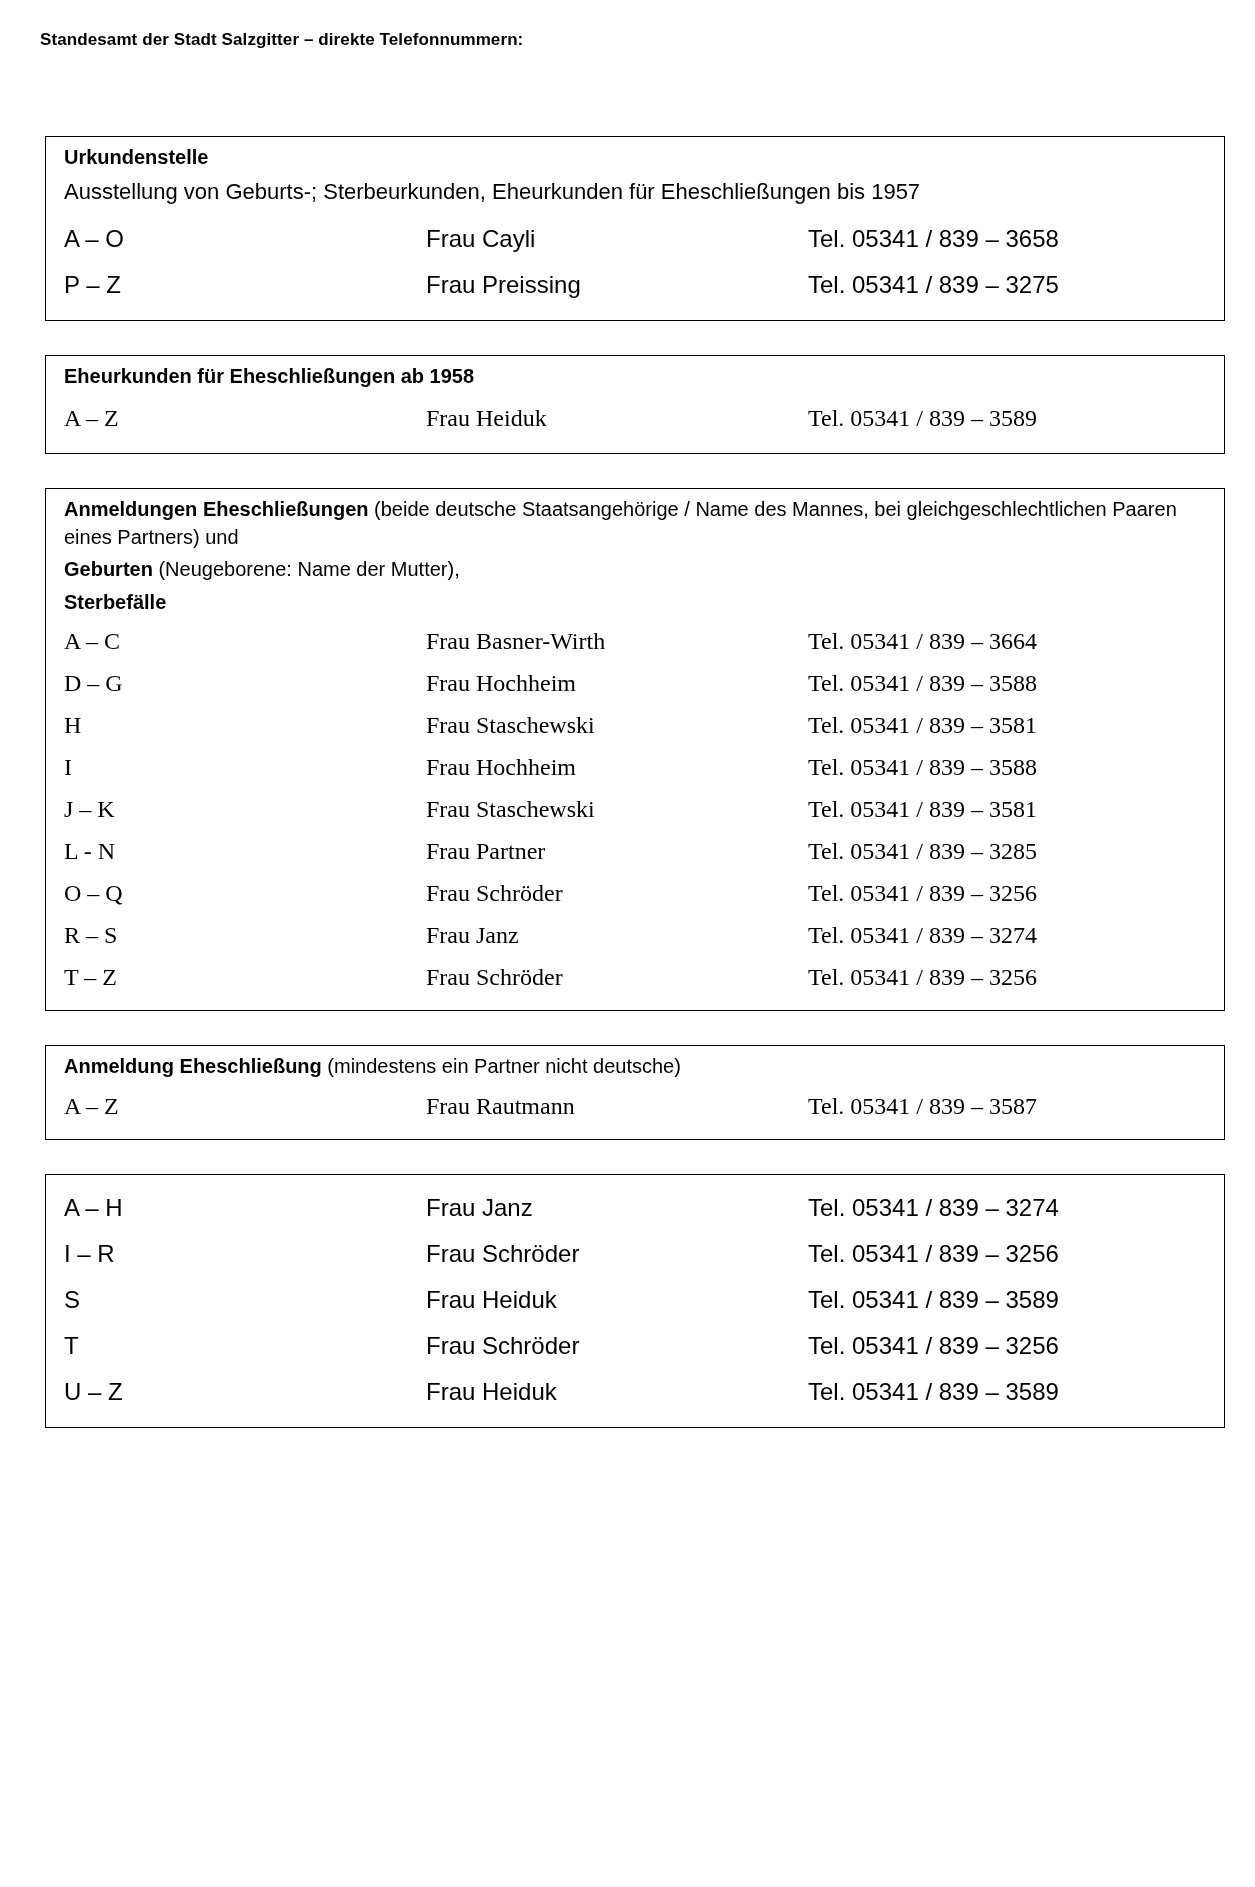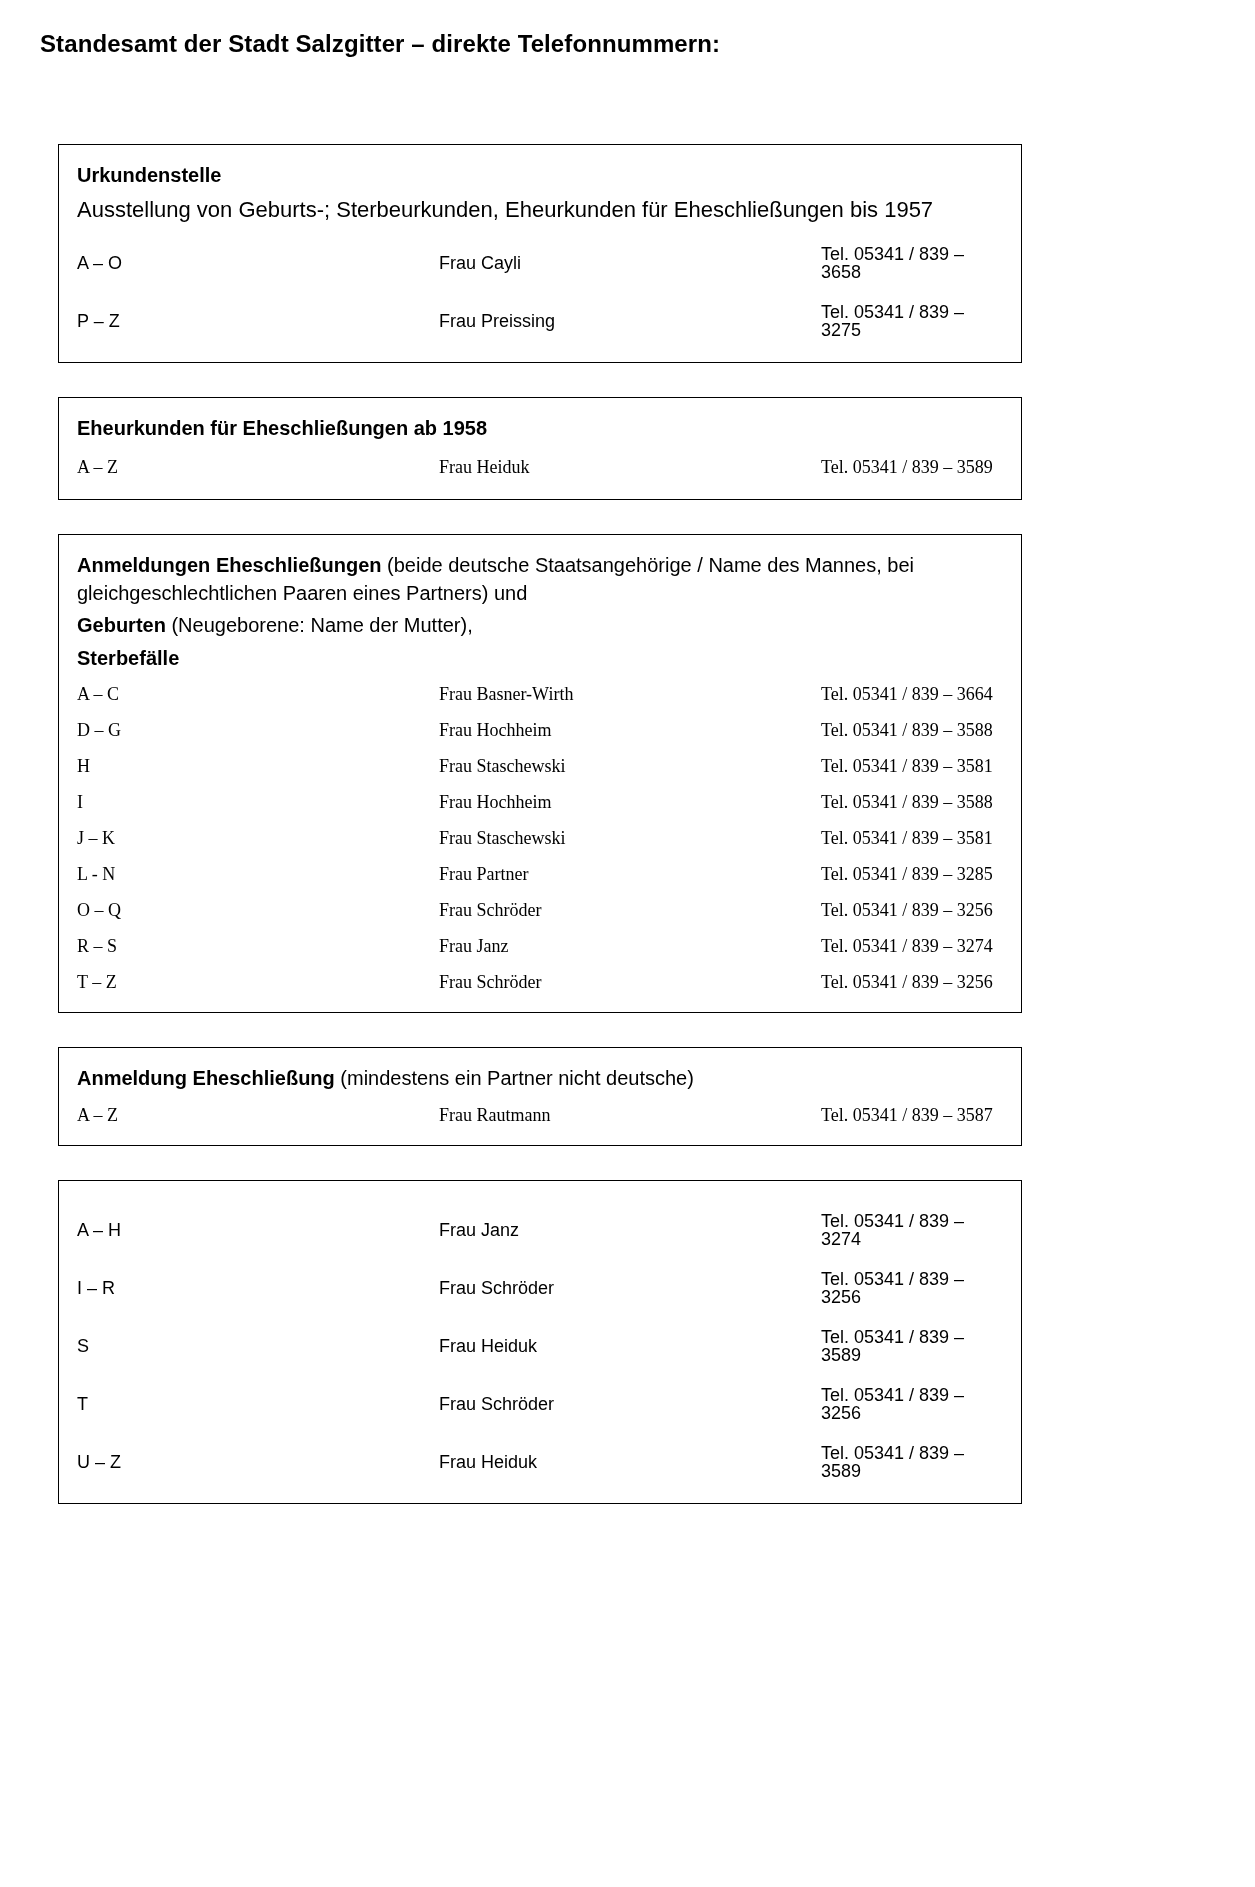--- a/index.html
+++ b/index.html
@@ -13,53 +13,53 @@
     font-family: "Liberation Sans", sans-serif;
     color: #000000;
     -webkit-font-smoothing: antialiased;
   }
   .page {
     width: 1255px;
     box-sizing: border-box;
     padding: 22px 40px 40px 40px;
   }
   .doc-title {
-    font-size: 24px;
+    font-size: 17px;
     font-weight: bold;
     letter-spacing: 0.1px;
     margin: 8px 0 0 0;
     padding-left: 0px;
   }
   .section {
     border: 1.5px solid #000000;
     box-sizing: border-box;
     margin-top: 34px;
-    padding: 14px 0 12px 0;
-    width: 964px;
-    margin-left: 18px;
+    padding: 4px 0 12px 0;
+    width: 1180px;
+    margin-left: 5px;
   }
   .section.first { margin-top: 86px; }
   .sec-head {
     font-size: 20px;
     padding: 2px 18px 2px 18px;
     line-height: 1.42;
   }
   .sec-head .b { font-weight: bold; }
   .sec-head .n { font-weight: normal; }
   .sec-sub {
     font-size: 22px;
     font-weight: normal;
     padding: 4px 18px 2px 18px;
     line-height: 1.4;
   }
   .rows { margin-top: 6px; }
   .row {
     display: flex;
     align-items: center;
-    font-size: 18px;
+    font-size: 24px;
     line-height: 1.0;
     padding: 11px 18px 11px 18px;
   }
   .row .c-range {
     width: 362px;
     flex: 0 0 362px;
   }
   .row .c-name {
     width: 382px;
     flex: 0 0 382px;

